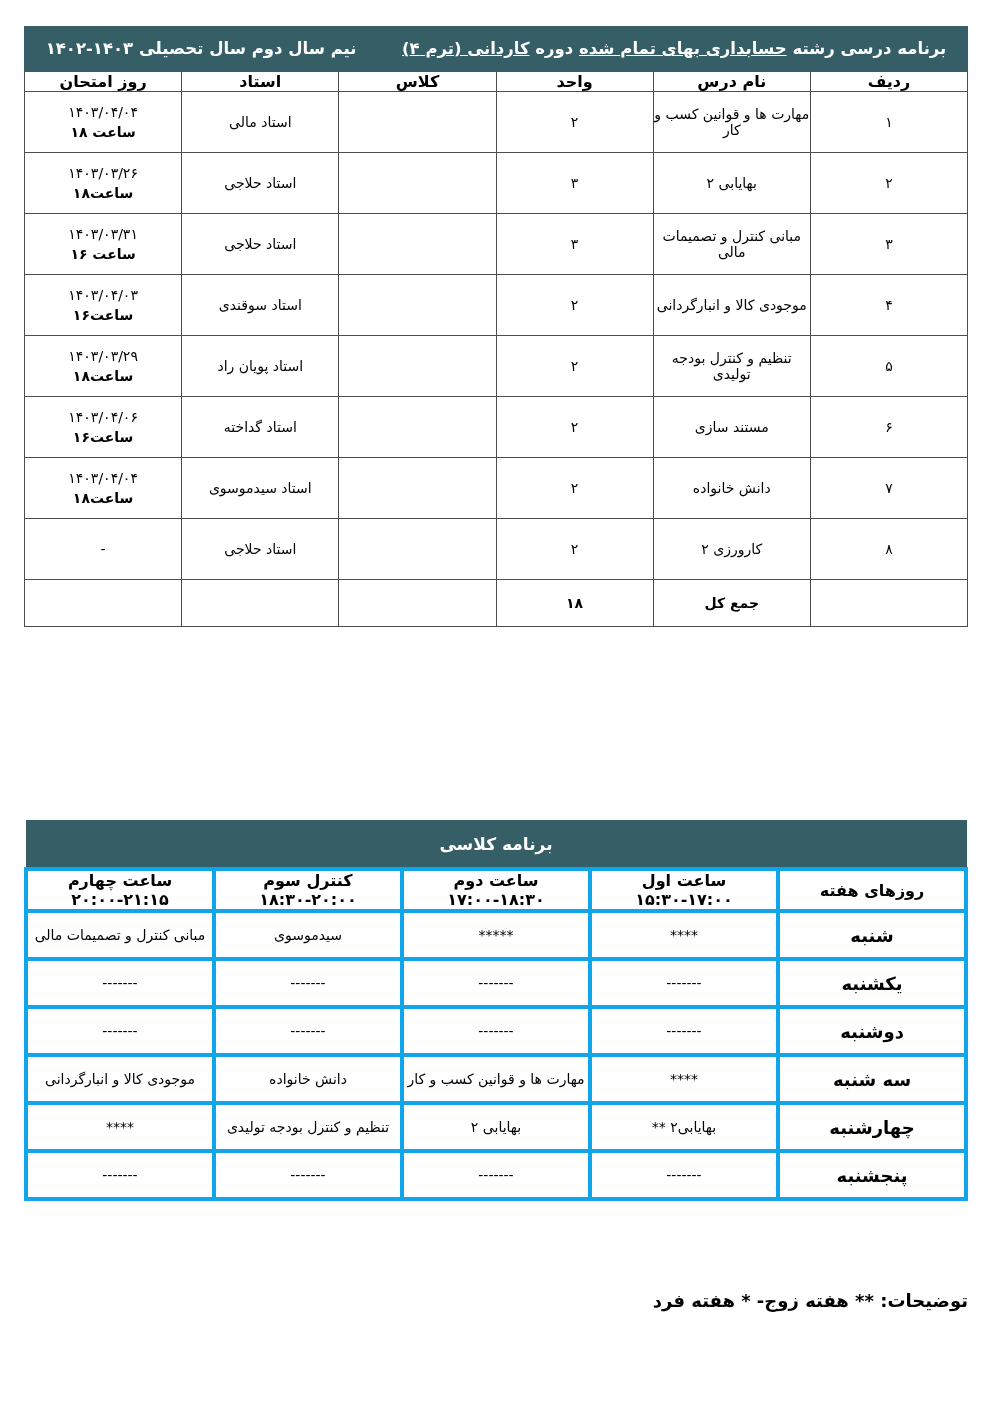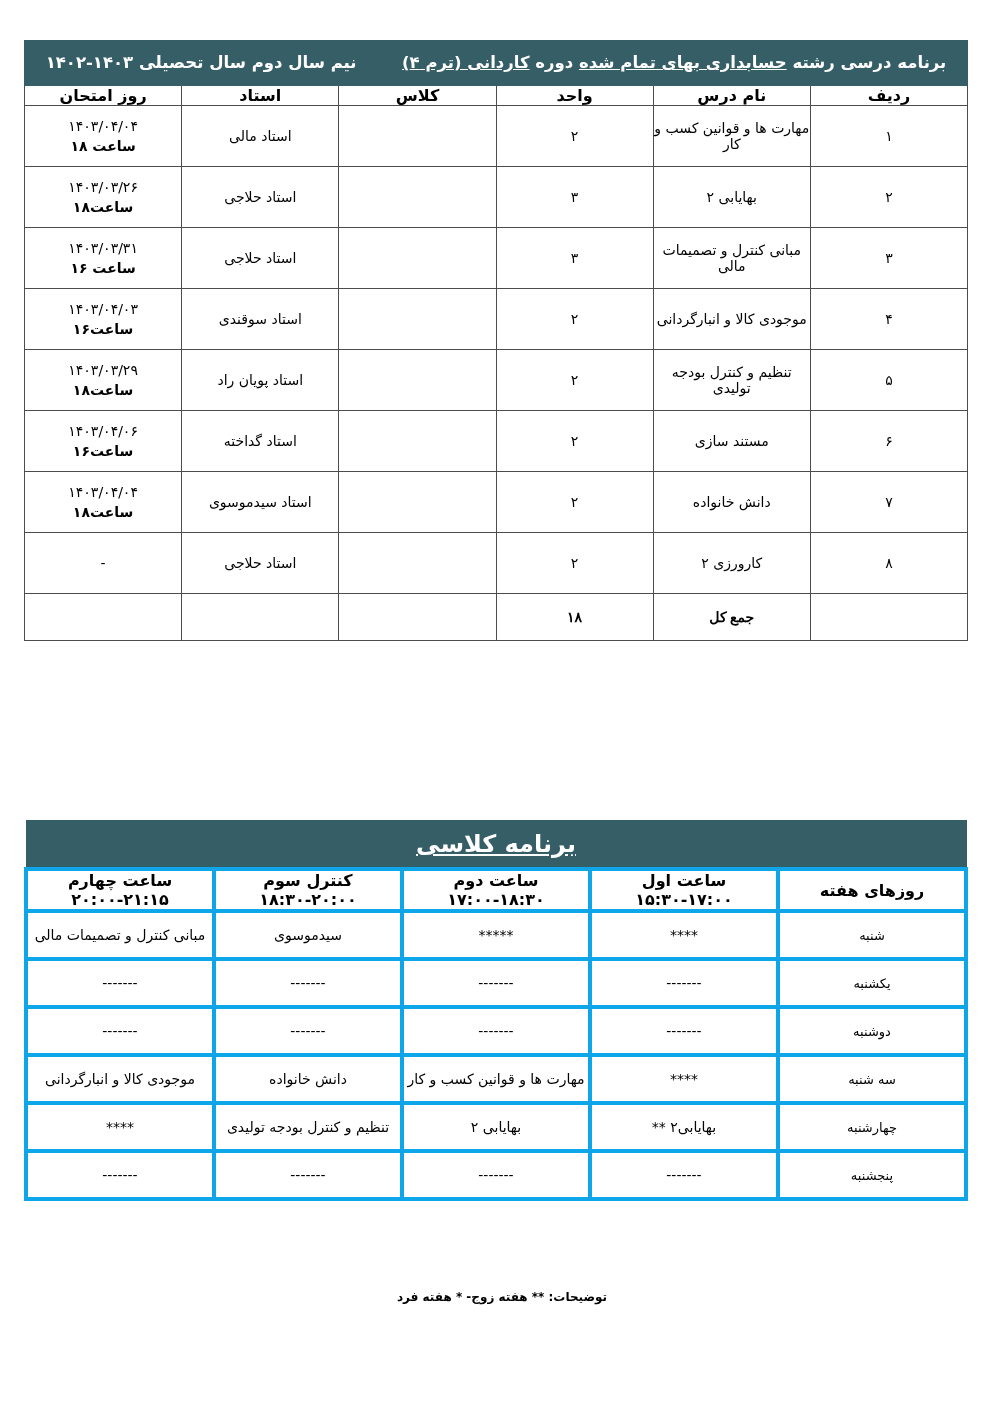--- a/index.html
+++ b/index.html
@@ -18,21 +18,21 @@
     position: relative;
     width: 992px;
     height: 1404px;
     box-sizing: border-box;
     padding: 0;
   }
 
   
   .t1-wrap {
     position: absolute;
-    top: 40px;
+    top: 26px;
     right: 24px;
     left: 24px;
   }
   table.course {
     width: 100%;
     border-collapse: collapse;
     table-layout: fixed;
   }
   table.course td, table.course th {
     border: 1px solid #4c4c4c;
@@ -66,21 +66,20 @@
   td.c-name  { width: 292px; }
   td.c-unit  { width: 100px; }
   td.c-class { width: 236px; }
   td.c-teach { width: 148px; }
   td.c-exam  { width: 138px; font-size: 12.5px; line-height: 1.45; }
   td.c-exam .l2 { display: block; font-weight: bold; }
   .total-row td {
     height: 46px !important;
     font-weight: bold;
     font-size: 15px;
-    font-family: Liberation Serif, serif;
   }
 
   
   .t2-wrap {
     position: absolute;
     top: 820px;
     right: 24px;
     left: 24px;
   }
   table.weekly {
@@ -91,43 +90,41 @@
   table.weekly td, table.weekly th {
     border: 4px solid #0ea5e9;
     padding: 0;
     text-align: center;
     vertical-align: middle;
   }
   .weekly-title {
     background: #355e66;
     color: #ffffff;
     font-weight: bold;
-    font-size: 24px;
+    font-size: 17px;
     height: 46px;
     border: 1px solid #355e66 !important;
-    text-decoration: underline;
   }
   th.day-col { width: 86px; }
   table.weekly tbody td.daycell {
-    font-weight: normal;
-    font-size: 13px;
+    font-weight: bold;
+    font-size: 18px;
     height: 44px;
   }
   table.weekly tbody td.slotcell {
     font-size: 14px;
     height: 44px;
   }
   tr.tall td { height: 68px; }
   .note {
     position: absolute;
     top: 1290px;
     right: 24px;
     left: 36px;
-    text-align: center;
-    font-size: 12px;
+    font-size: 18px;
     font-weight: bold;
   }
 </style>
 </head>
 <body>
 
 <div class="page">
 
   <div class="t1-wrap">
     <table class="course">

